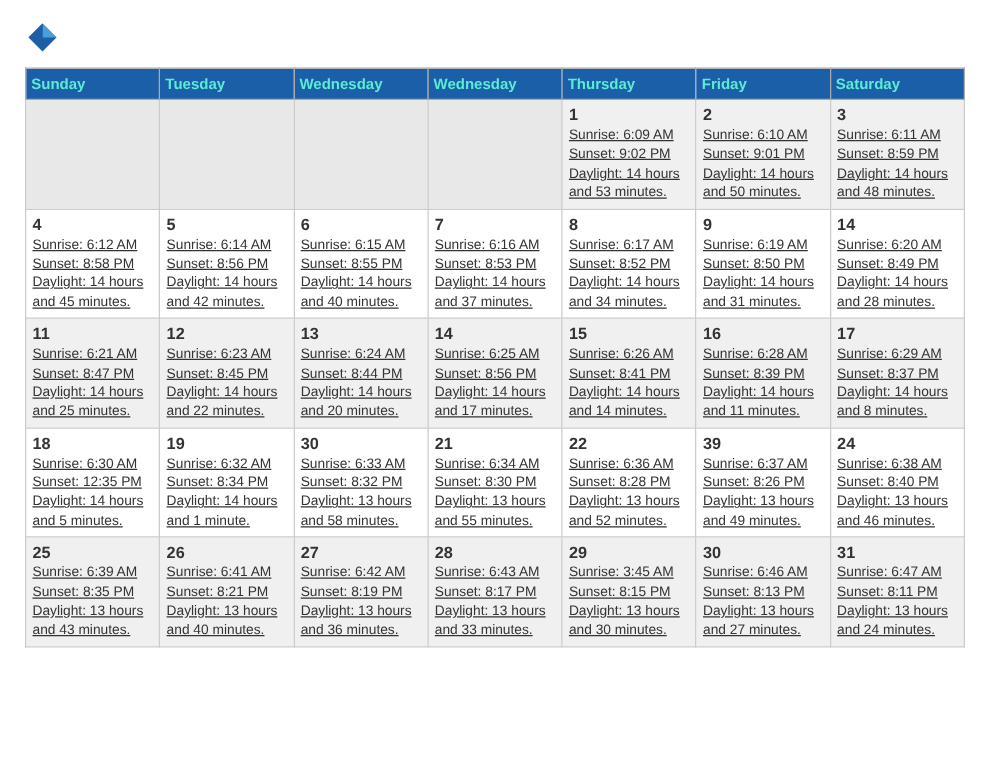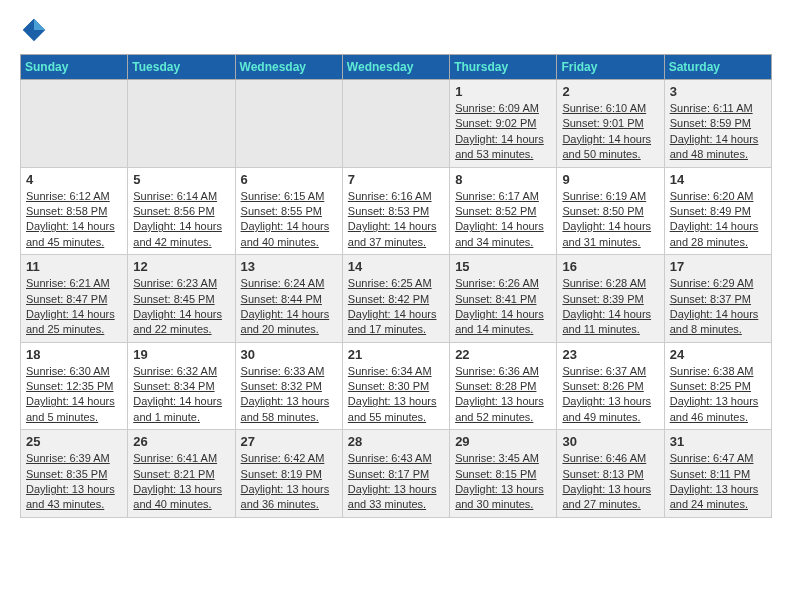--- a/index.html
+++ b/index.html
@@ -235,21 +235,21 @@
           <td>
             <span class="day-num">13</span>
             <div class="day-info">Sunrise: 6:24 AM
 Sunset: 8:44 PM
 Daylight: 14 hours
 and 20 minutes.</div>
           </td>
           <td>
             <span class="day-num">14</span>
             <div class="day-info">Sunrise: 6:25 AM
-Sunset: 8:42 PM
+Sunset: 8:56 PM
 Daylight: 14 hours
 and 17 minutes.</div>
           </td>
           <td>
             <span class="day-num">15</span>
             <div class="day-info">Sunrise: 6:26 AM
 Sunset: 8:41 PM
 Daylight: 14 hours
 and 14 minutes.</div>
           </td>
@@ -298,30 +298,30 @@
 and 55 minutes.</div>
           </td>
           <td>
             <span class="day-num">22</span>
             <div class="day-info">Sunrise: 6:36 AM
 Sunset: 8:28 PM
 Daylight: 13 hours
 and 52 minutes.</div>
           </td>
           <td>
-            <span class="day-num">23</span>
+            <span class="day-num">39</span>
             <div class="day-info">Sunrise: 6:37 AM
 Sunset: 8:26 PM
 Daylight: 13 hours
 and 49 minutes.</div>
           </td>
           <td>
             <span class="day-num">24</span>
             <div class="day-info">Sunrise: 6:38 AM
-Sunset: 8:25 PM
+Sunset: 8:40 PM
 Daylight: 13 hours
 and 46 minutes.</div>
           </td>
         </tr>
         <tr class="row-alt">
           <td>
             <span class="day-num">25</span>
             <div class="day-info">Sunrise: 6:39 AM
 Sunset: 8:35 PM
 Daylight: 13 hours

